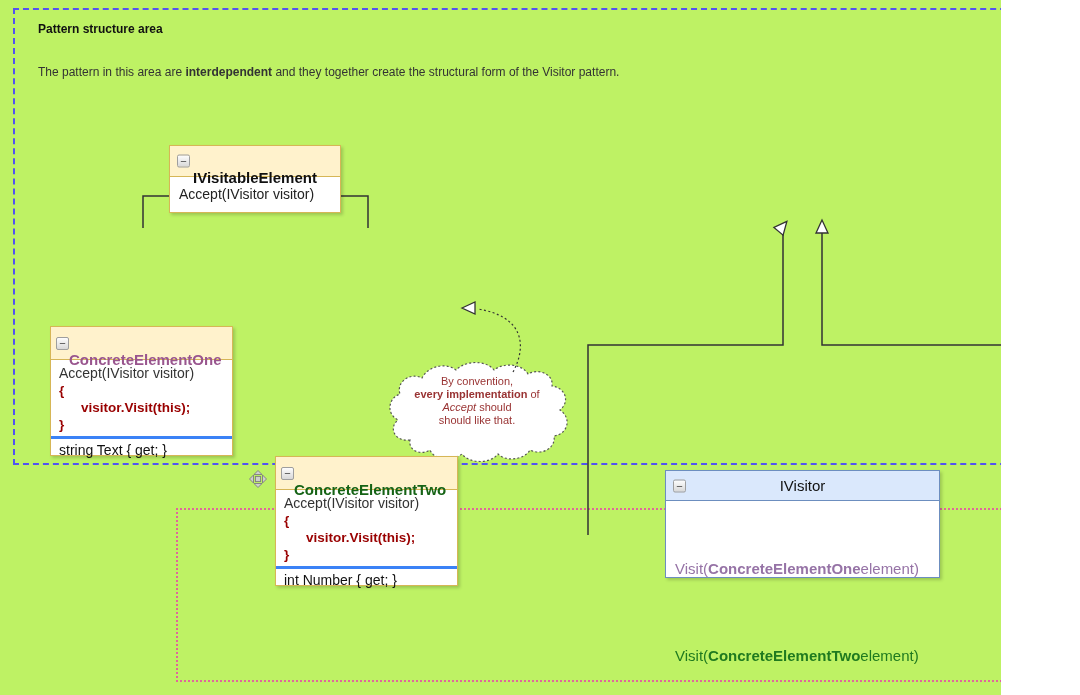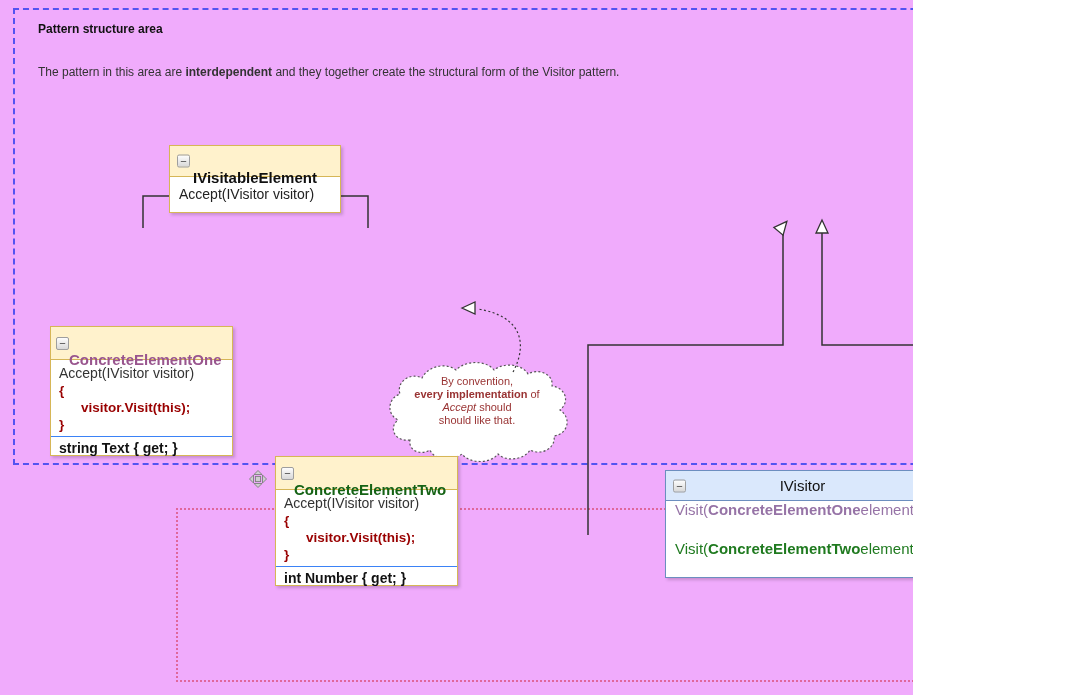--- a/index.html
+++ b/index.html
@@ -1,19 +1,19 @@
 <!DOCTYPE html>
 <html><head>
 <meta charset="utf-8">
 <style>
   * { margin:0; padding:0; box-sizing:border-box; }
   html,body { background:#fff; }
   .canvas {
-    position:relative; width:913px; height:695px;
-    font-family:"Liberation Sans", sans-serif; color:#333; overflow:hidden; background:#f0abfc;
+    position:relative; width:1001px; height:695px;
+    font-family:"Liberation Sans", sans-serif; color:#333; overflow:hidden; background:#bef264;
   }
   
   .area { position:absolute; background:transparent; }
   .area-pattern { left:13px; top:8px; width:1043px; height:457px; border:2px dashed #5353f1; }
   .area-ext     { left:176px; top:508px; width:882px; height:174px; border:2px dotted #e0679b; }
   .area-heading { font-size:12px; font-weight:bold; color:#111; }
   .area-text { font-size:12px; line-height:16px; color:#333; }
   .pattern-head { position:absolute; left:38px; top:22px; }
   .pattern-desc { position:absolute; left:38px; top:50px; }
 
@@ -31,22 +31,22 @@
   .minus-btn {
     width:13px; height:13px; border:1px solid #9e9e9e; background:linear-gradient(#fdfdfd,#d8d8d8);
     color:#444; font-size:11px; line-height:10px; text-align:center; flex:0 0 auto;
     border-radius:2px; cursor:pointer;
   }
   .minus-abs { position:absolute; left:7px; top:50%; transform:translateY(-50%); }
   .method-row { padding-left:9px; color:#222; white-space:nowrap; }
   .code-block { padding:5px 0 3px 8px; line-height:17px; white-space:nowrap; }
   .code-red { color:#990000; font-weight:bold; font-size:13.5px; }
   .code-indent { padding-left:22px; }
-  .prop-row { border-top:1px solid #3b82f6; padding:3px 0 3px 8px; line-height:17px; white-space:nowrap; color:#111;font-weight:bold; }
-  .visit-row { display:flex; padding-left:9px; font-size:15px; white-space:nowrap; }
+  .prop-row { border-top:3px solid #3b82f6; padding:3px 0 3px 8px; line-height:17px; white-space:nowrap; color:#111; }
+  .visit-row { display:flex; align-items:center; padding-left:9px; font-size:15px; white-space:nowrap;margin-top:48px; }
   .purple { color:#9673a6; }
   .green  { color:#1f7a1f; }
   .title-purple { color:#99558e; }
   .title-green  { color:#156315; }
 
   
   .cloud-text {
     position:absolute; left:397px; top:375px; width:160px; text-align:center;
     font-size:11px; line-height:13px; color:#993333; z-index:4;
   }

